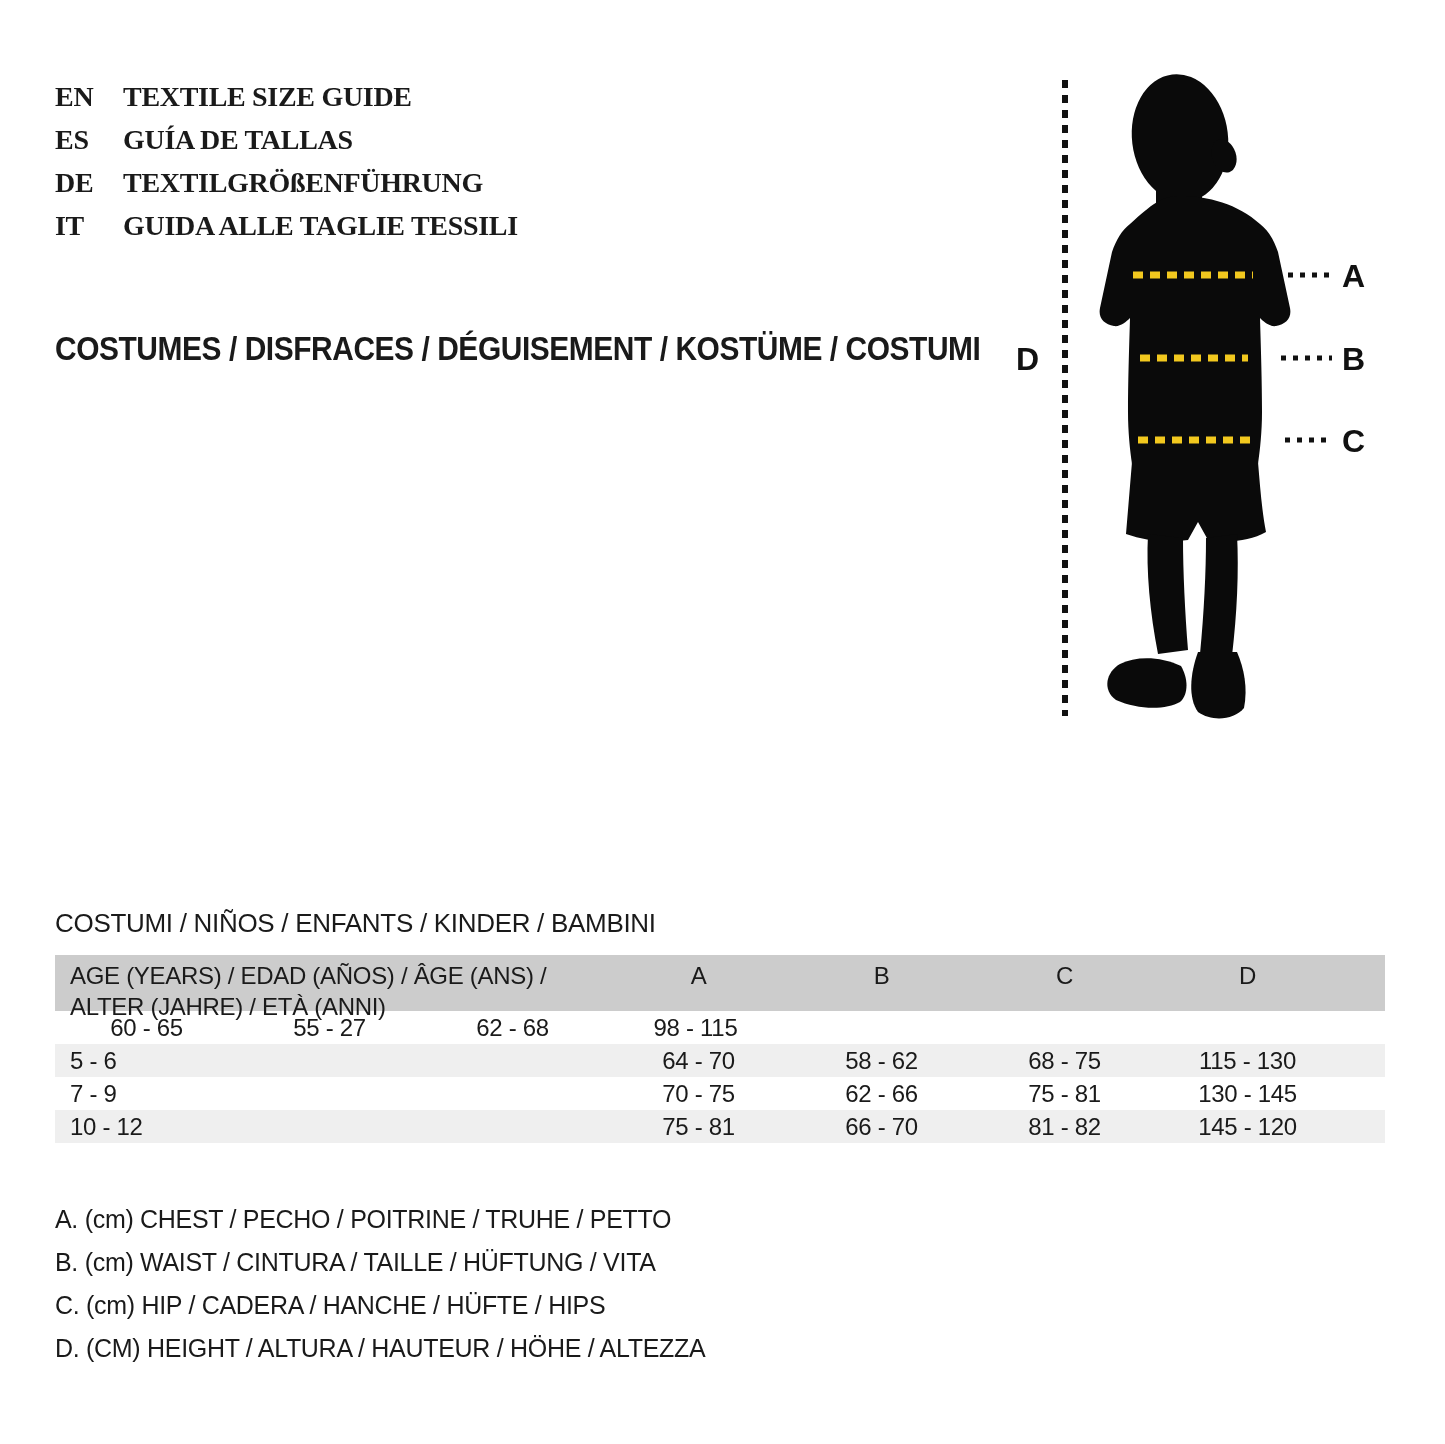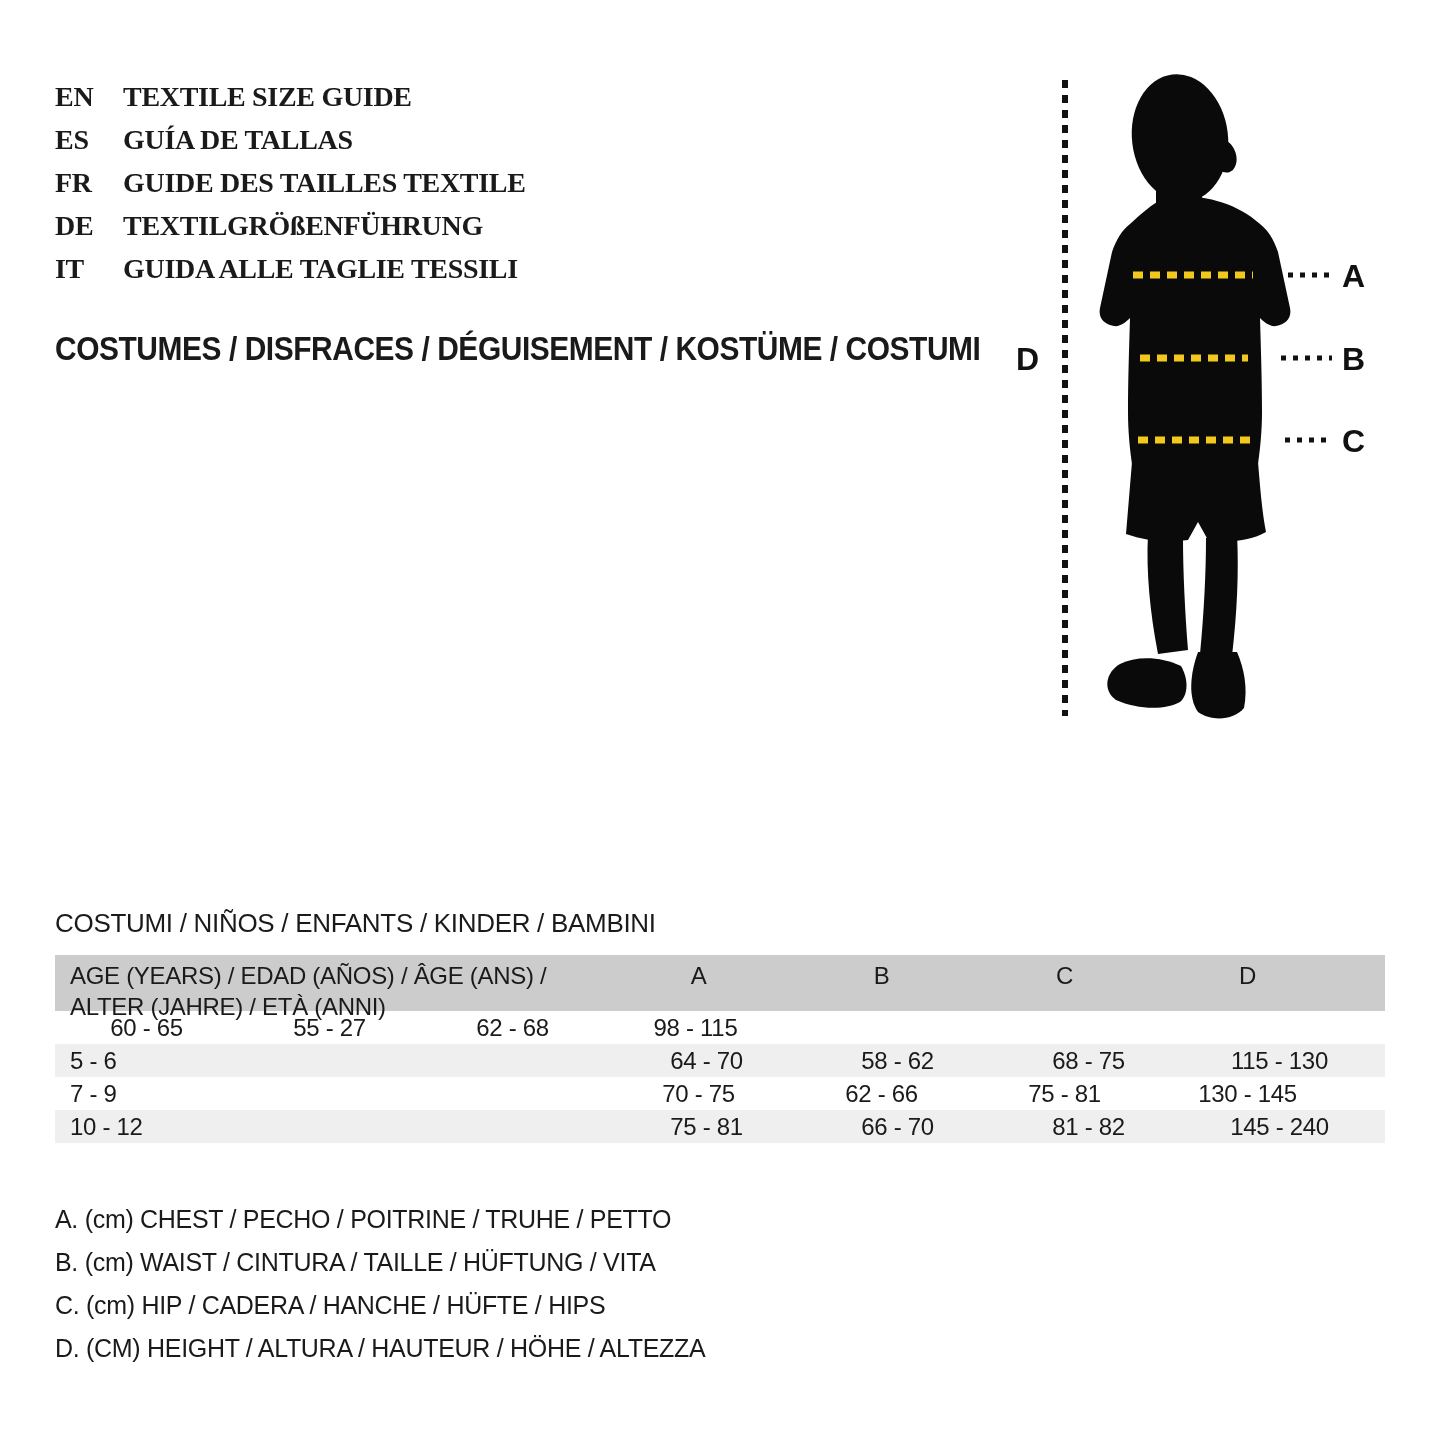--- a/index.html
+++ b/index.html
@@ -38,43 +38,39 @@
 
   
   .children-title { left: 55px; top: 908px; font-size: 26px; line-height: 30px; white-space: nowrap; }
 
   .size-table { left: 55px; top: 955px; width: 1330px; font-size: 24px; }
   .t-head {
     background: #cccccc; height: 56px;
     display: flex; align-items: flex-start; padding-top: 5px;
   }
   .t-row { height: 33px; display: flex; align-items: center; }
-  .t-row.alt { background: #efefef; gap: 8px; }
+  .t-row.alt { background: #efefef; }
   .col-age { width: 552px; flex: 0 0 552px; padding-left: 15px; line-height: 31px; }
   .col { width: 183px; flex: 0 0 183px; text-align: center; line-height: 31px; }
 
   
   .legend { left: 55px; top: 1198px; }
   .legend-line { line-height: 43px; font-size: 25px; white-space: nowrap; }
 </style>
 </head>
 <body>
 
 <div class="abs lang-list">
   <div class="lang-row">
     <span class="lang-code">EN</span>
     <span class="lang-title">TEXTILE SIZE GUIDE</span>
   </div>
   <div class="lang-row">
     <span class="lang-code">ES</span>
     <span class="lang-title">GUÍA DE TALLAS</span>
-  </div>
-  <div class="lang-row">
-    <span class="lang-code">FR</span>
-    <span class="lang-title">GUIDE DES TAILLES TEXTILE</span>
   </div>
   <div class="lang-row">
     <span class="lang-code">DE</span>
     <span class="lang-title">TEXTILGRÖßENFÜHRUNG</span>
   </div>
   <div class="lang-row">
     <span class="lang-code">IT</span>
     <span class="lang-title">GUIDA ALLE TAGLIE TESSILI</span>
   </div>
 </div>
@@ -164,21 +160,21 @@
     <div class="col">70 - 75</div>
     <div class="col">62 - 66</div>
     <div class="col">75 - 81</div>
     <div class="col">130 - 145</div>
   </div>
   <div class="t-row alt">
     <div class="col-age">10 - 12</div>
     <div class="col">75 - 81</div>
     <div class="col">66 - 70</div>
     <div class="col">81 - 82</div>
-    <div class="col">145 - 240</div>
+    <div class="col">145 - 120</div>
   </div>
 </div>
 
 <div class="abs legend">
   <div class="legend-line">A. (cm) CHEST / PECHO / POITRINE / TRUHE / PETTO</div>
   <div class="legend-line">B. (cm) WAIST / CINTURA / TAILLE / HÜFTUNG / VITA</div>
   <div class="legend-line">C. (cm) HIP / CADERA / HANCHE / HÜFTE / HIPS</div>
   <div class="legend-line">D. (CM) HEIGHT / ALTURA / HAUTEUR / HÖHE / ALTEZZA</div>
 </div>
 

